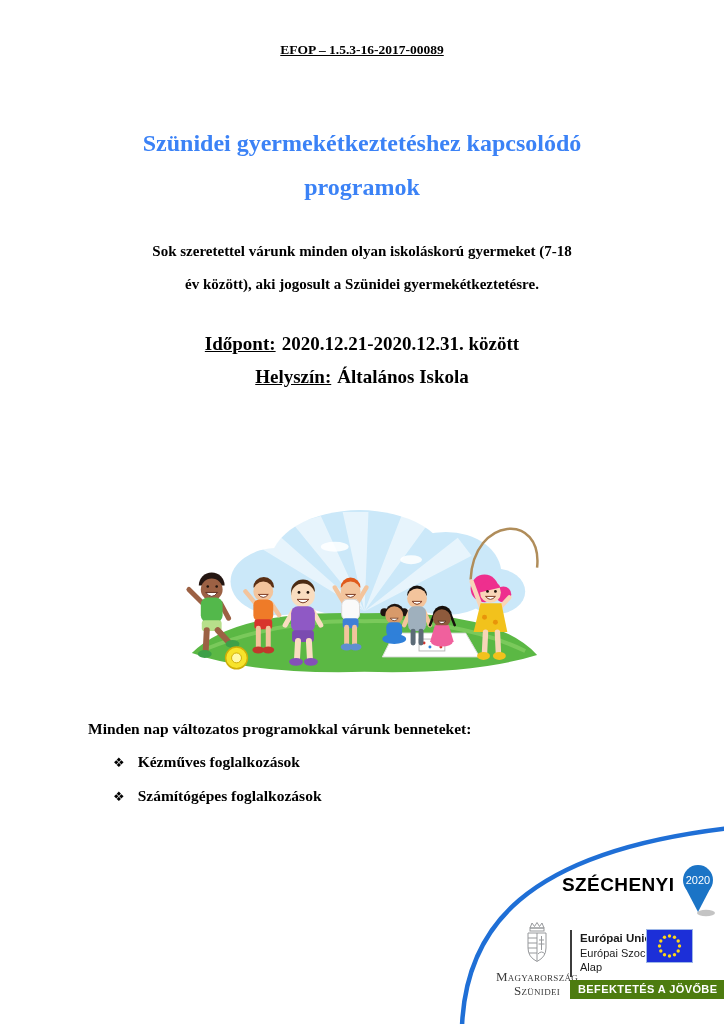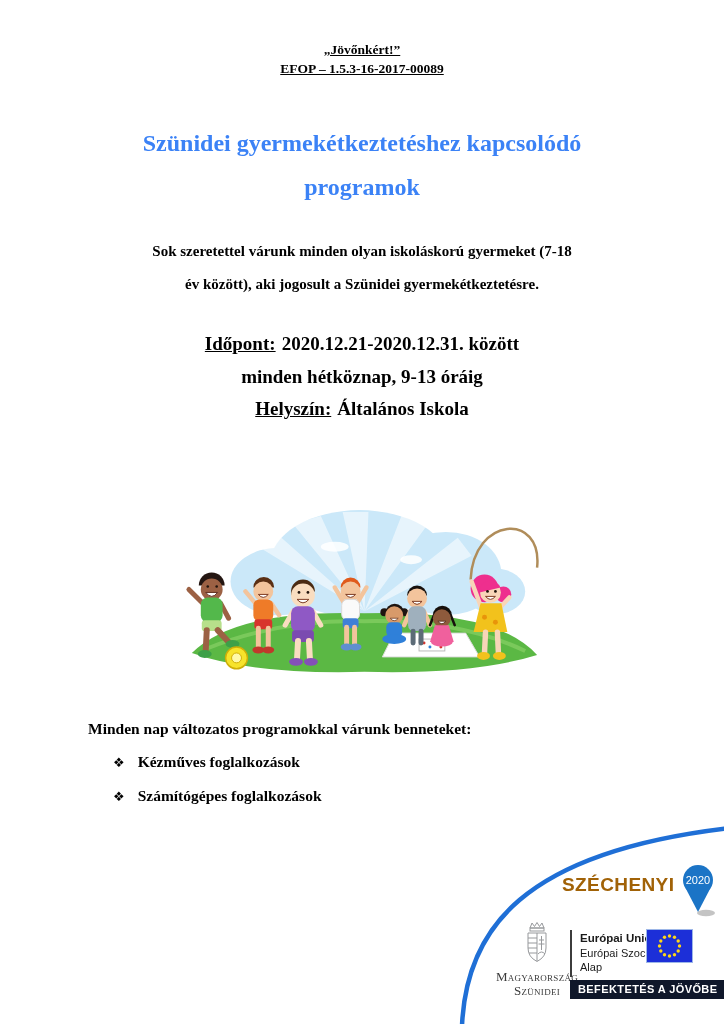--- a/index.html
+++ b/index.html
@@ -30,61 +30,59 @@
     font-weight:bold; font-size:15.5px; line-height:20px; }
   .programs ul { list-style:none; margin:13px 0 0 0; padding:0; }
   .programs li { display:flex; align-items:baseline; margin:0 0 13px 25px; }
   .programs li .bullet { font-family:"DejaVu Sans",sans-serif; font-size:13px; margin-right:13px; }
 
   
   .arc-svg { position:absolute; left:440px; top:800px; width:284px; height:224px; overflow:visible; }
 
   .szechenyi { position:absolute; left:562px; top:864px; display:flex; align-items:flex-start; }
   .szechenyi .wordmark { font-family:"Liberation Sans","DejaVu Sans",sans-serif; font-weight:bold;
-    font-size:19px; letter-spacing:0.4px; color:#a16207; margin-top:10px; }
+    font-size:19px; letter-spacing:0.4px; color:#000000; margin-top:10px; }
   .szechenyi svg { width:40px; height:54px; margin-left:4px; }
 
   .gov-block { position:absolute; left:494px; top:920px; width:86px; text-align:center; }
   .gov-block svg { width:34px; height:48px; display:block; margin:0 auto 2px; }
   .gov-name { font-variant:small-caps; font-size:13px; line-height:13.5px; color:#3b3b3b; letter-spacing:0.3px; }
 
   .eu-text { position:absolute; left:570px; top:930px; border-left:2px solid #3c3c3c;
     padding:1px 0 2px 8px; font-family:"Liberation Sans","DejaVu Sans",sans-serif; color:#1a1a1a; }
   .eu-text .l1 { font-weight:bold; font-size:11.5px; line-height:14.5px; }
   .eu-text .l2, .eu-text .l3 { font-size:11px; line-height:14.5px; }
 
   .eu-flag { position:absolute; left:646px; top:929px; width:47px; height:34px; }
 
-  .invest-banner { position:absolute; left:570px; top:980px; background:#0f172a; color:#ffffff;
+  .invest-banner { position:absolute; left:570px; top:980px; background:#4d7c0f; color:#ffffff;
     font-family:"Liberation Sans","DejaVu Sans",sans-serif; font-weight:bold; font-size:11px;
     letter-spacing:0.4px; padding:3px 8px 4px; white-space:nowrap; }
 </style>
 </head>
 <body>
 
 <div class="doc-header">
-  <div class="hline">„Jövőnkért!”</div>
   <div class="hline">EFOP – 1.5.3-16-2017-00089</div>
 </div>
 
 <div class="doc-title">
   <div>Szünidei gyermekétkeztetéshez kapcsolódó</div>
   <div>programok</div>
 </div>
 
 <div class="intro">
   <div>Sok szeretettel várunk minden olyan iskoláskorú gyermeket (7-18</div>
   <div>év között), aki jogosult a Szünidei gyermekétkeztetésre.</div>
 </div>
 
 <div class="schedule">
   <div>
     <span class="u">Időpont:</span><span>2020.12.21-2020.12.31. között</span>
   </div>
-  <div>minden hétköznap, 9-13 óráig</div>
   <div>
     <span class="u">Helyszín:</span><span>Általános Iskola</span>
   </div>
 </div>
 
 <div class="illustration">
   <svg viewBox="0 0 375 185" xmlns="http://www.w3.org/2000/svg">
 
     <g>
       <ellipse cx="185" cy="72" rx="90" ry="54" fill="#cbe8f9"></ellipse>

